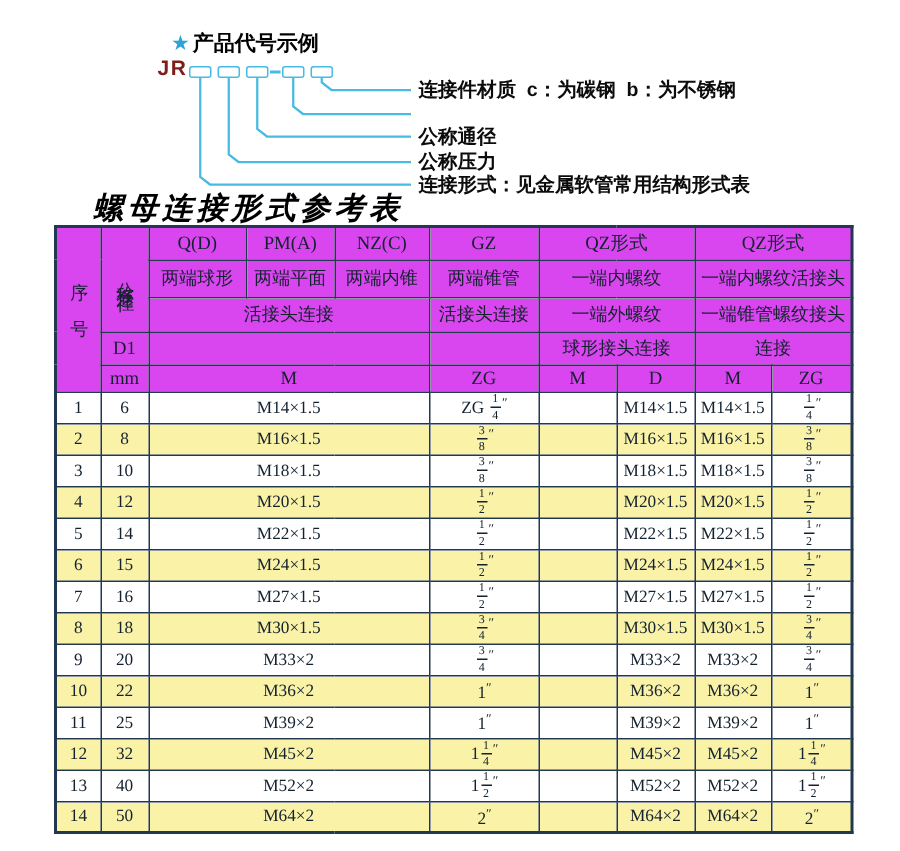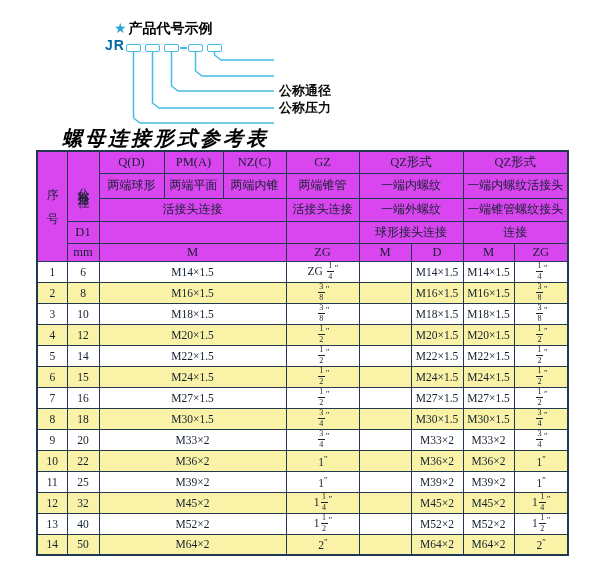--- a/index.html
+++ b/index.html
@@ -4,21 +4,21 @@
 <style>
   html,body{margin:0;padding:0;}
   body{
     width:600px;height:567px;background:#ffffff;position:relative;overflow:hidden;
     font-family:"Liberation Sans","DejaVu Sans",sans-serif;color:#1b2838;
   }
   
   .diagram{position:absolute;left:0;top:0;width:492px;height:148px;}
   .dg-title{position:absolute;left:114px;top:20px;font-size:14px;font-weight:700;color:#000;}
   .dg-title .star{color:#2ba4d8;margin-right:2px;font-weight:400;}
-  .jr{position:absolute;left:105px;top:37px;font-size:14px;font-weight:700;color:#0369a1;letter-spacing:1px;}
+  .jr{position:absolute;left:105px;top:37px;font-size:14px;font-weight:700;color:#7f1d1d;letter-spacing:1px;}
   .code-box{position:absolute;top:44px;width:13px;height:6px;border:1.5px solid #47bbe3;border-radius:2px;background:#fff;}
   .code-dash{position:absolute;top:47px;left:180px;width:7px;height:2px;background:#47bbe3;}
   .connector-svg{position:absolute;left:0;top:0;width:600px;height:148px;}
   .dg-label{position:absolute;left:279px;height:16px;line-height:16px;font-size:13px;font-weight:600;color:#0c0c0c;white-space:pre;}
   
   .tbl-title{position:absolute;left:35px;top:125px;font-family:"Liberation Serif","DejaVu Serif",serif;
     font-size:20px;font-weight:700;font-style:italic;letter-spacing:3px;color:#000;margin-left:27px;}
   
   table.ref{position:absolute;left:36px;top:150px;border-collapse:collapse;table-layout:fixed;
     width:531px;border:2px solid #223850;
@@ -58,22 +58,24 @@
   <div class="dg-title"><span class="star">★</span><span>产品代号示例</span></div>
 
   <div class="jr">JR</div>
   <div class="code-box" style="left:126px"></div>
   <div class="code-box" style="left:145px"></div>
   <div class="code-box" style="left:164px"></div>
   <div class="code-dash"></div>
   <div class="code-box" style="left:188px"></div>
   <div class="code-box" style="left:207px"></div>
 
+  <div class="dg-label" style="top:52px">连接件材质  c：为碳钢  b：为不锈钢</div>
   <div class="dg-label" style="top:83px">公称通径</div>
   <div class="dg-label" style="top:100px">公称压力</div>
+  <div class="dg-label" style="top:115px">连接形式：见金属软管常用结构形式表</div>
 </div>
 
 <div class="tbl-title">螺母连接形式参考表</div>
 
 <table class="ref">
   <colgroup>
     <col style="width:30px">
       <col style="width:32px">
       <col style="width:65px">
       <col style="width:59px">

